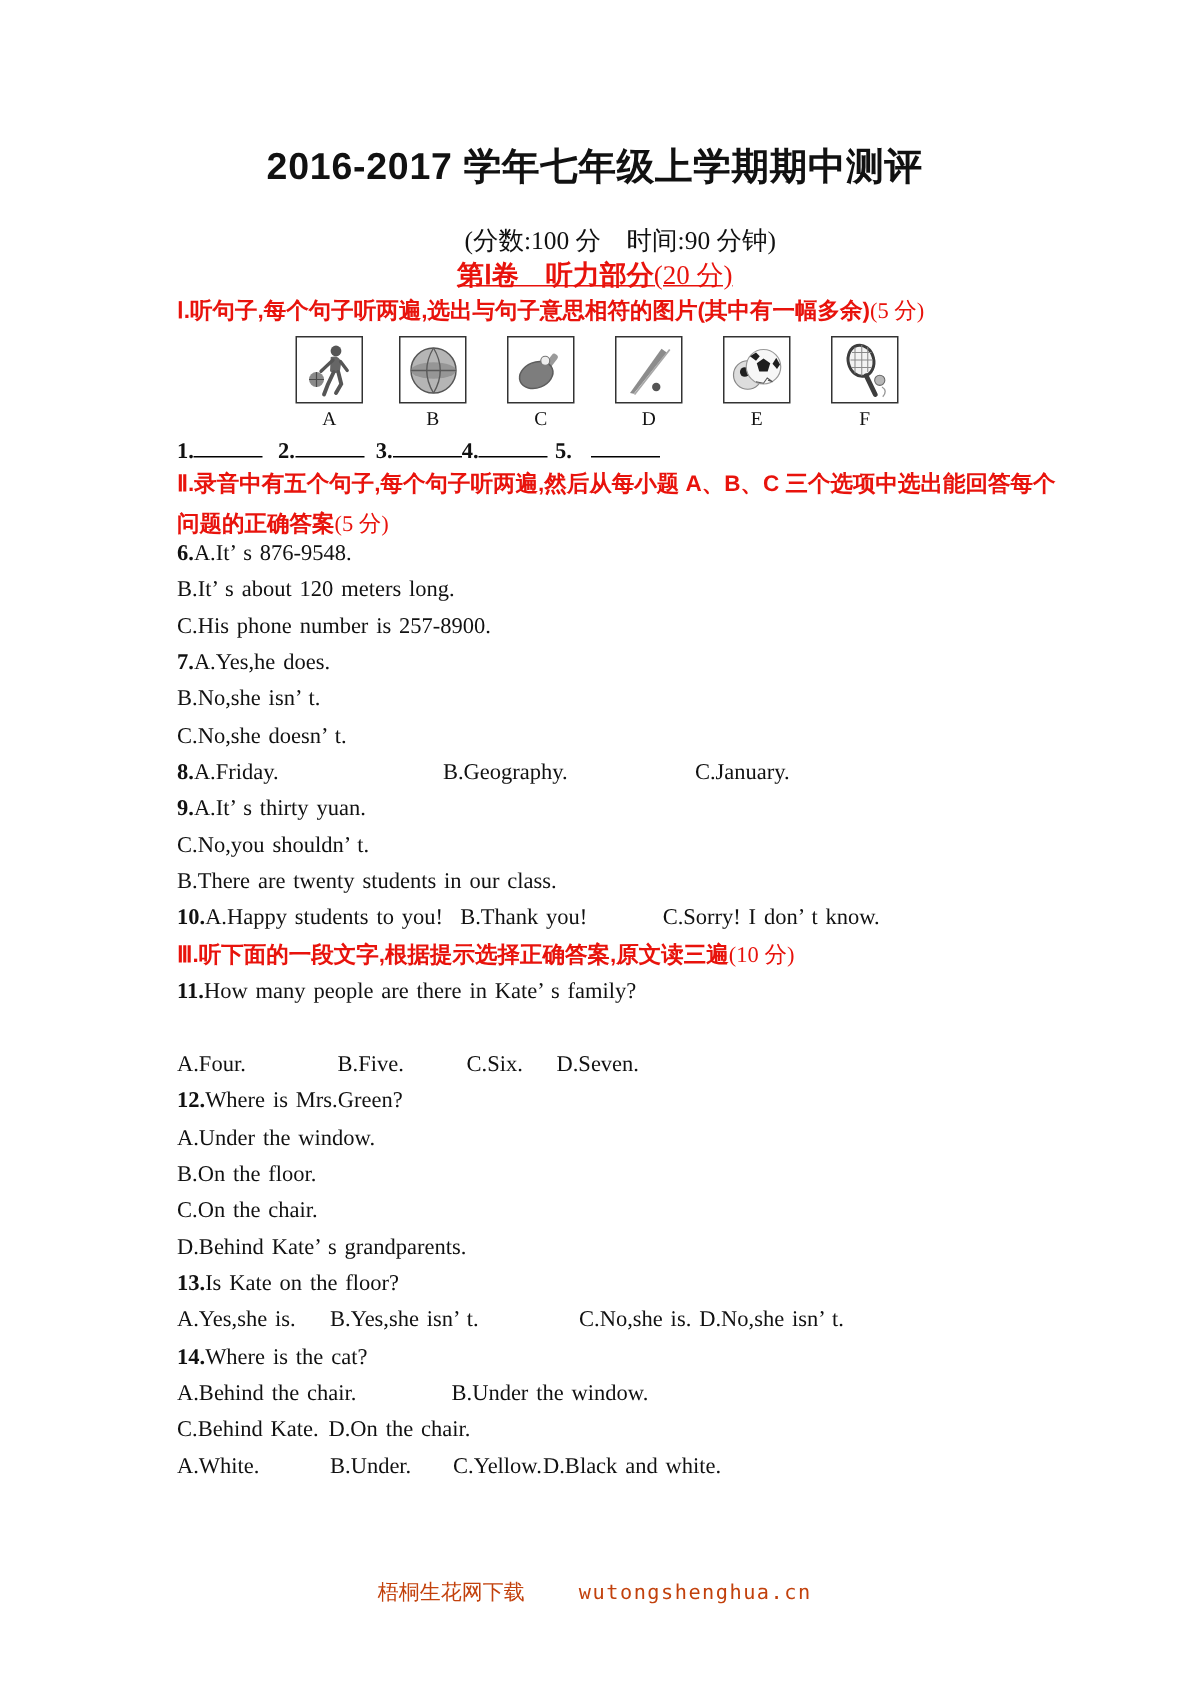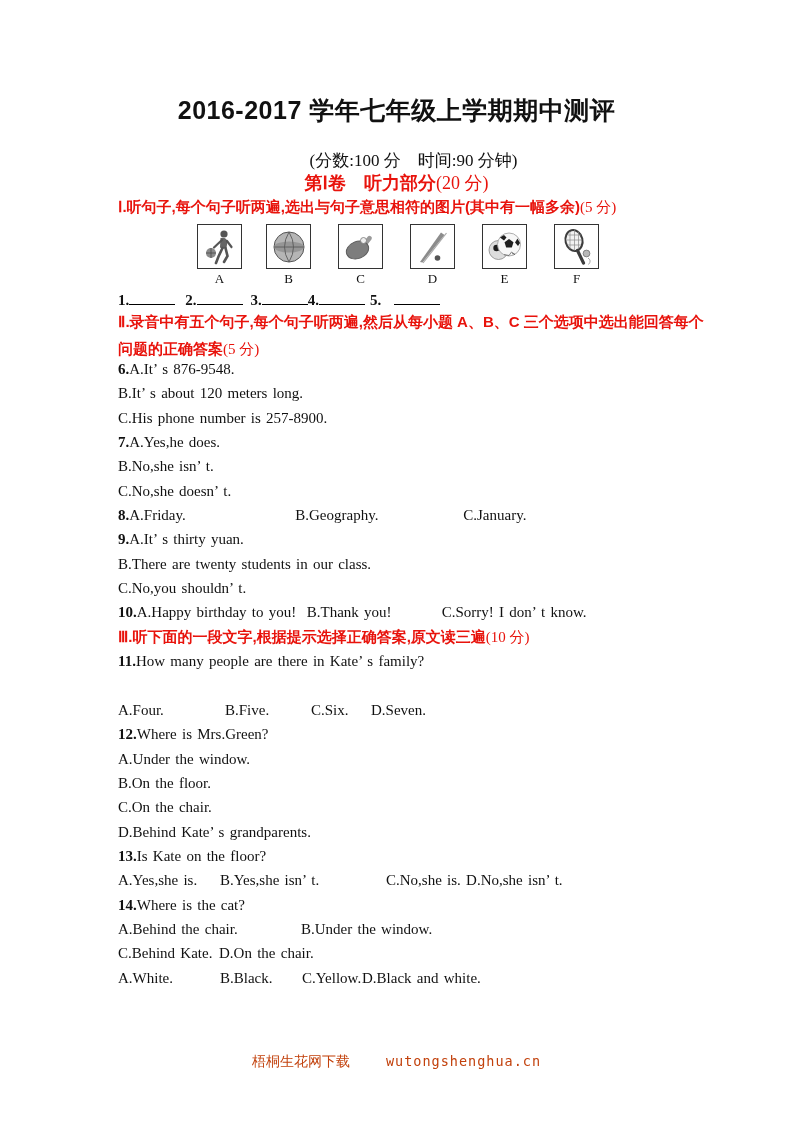--- a/index.html
+++ b/index.html
@@ -3,21 +3,21 @@
 <meta charset="utf-8">
 <style>
   :root{ --red:#e8130c; --ink:#111; }
   html,body{margin:0;padding:0;background:#fff;}
   .page{position:relative;width:793px;height:1122px;background:#fff;overflow:hidden;
         font-family:"Liberation Serif",serif;color:var(--ink);}
   .title{position:absolute;top:94px;left:0;width:100%;text-align:center;
          font-family:"Liberation Sans",sans-serif;font-weight:bold;font-size:25px;letter-spacing:.5px;}
   .subtitle{position:absolute;top:149px;left:17px;width:100%;text-align:center;font-size:17px;}
   .sec1{position:absolute;top:171px;left:0;width:100%;text-align:center;font-size:18px;color:var(--red);
-        font-family:"Liberation Sans",sans-serif;font-weight:bold;}
+        font-family:"Liberation Sans",sans-serif;font-weight:bold;text-decoration:underline;}
   .sec1 .score, .inst .score{font-family:"Liberation Serif",serif;font-weight:normal;}
   .inst{position:absolute;left:118px;color:var(--red);font-size:15px;
         font-family:"Liberation Sans",sans-serif;font-weight:bold;white-space:nowrap;}
   #inst1{top:198px;}
   #inst2a{top:313px;}
   #inst2b{top:340px;}
   
   .pic{position:absolute;top:224px;width:45px;text-align:center;}
   .pic .box{width:45px;height:45px;border:1px solid #333;box-sizing:border-box;background:#fff;
             display:flex;align-items:center;justify-content:center;}
@@ -133,35 +133,35 @@
 
   <div id="qs">
       <div class="q-line"><span class="seg b">6.</span><span class="seg">A.It’ s 876-9548.</span></div>
       <div class="q-line"><span class="seg">B.It’ s about 120 meters long.</span></div>
       <div class="q-line"><span class="seg">C.His phone number is 257-8900.</span></div>
       <div class="q-line"><span class="seg b">7.</span><span class="seg">A.Yes,he does.</span></div>
       <div class="q-line"><span class="seg">B.No,she isn’ t.</span></div>
       <div class="q-line"><span class="seg">C.No,she doesn’ t.</span></div>
       <div class="q-line"><span class="seg b">8.</span><span class="seg" style="width: 166px;">A.Friday.</span><span class="seg" style="width: 168px;">B.Geography.</span><span class="seg">C.January.</span></div>
       <div class="q-line"><span class="seg b">9.</span><span class="seg">A.It’ s thirty yuan.</span></div>
+      <div class="q-line"><span class="seg">C.No,you shouldn’ t.</span></div>
       <div class="q-line"><span class="seg">B.There are twenty students in our class.</span></div>
-      <div class="q-line"><span class="seg">C.No,you shouldn’ t.</span></div>
-      <div class="q-line"><span class="seg b">10.</span><span class="seg" style="width: 170px;">A.Happy birthday to you!</span><span class="seg" style="width: 135px;">B.Thank you!</span><span class="seg">C.Sorry! I don’ t know.</span></div>
+      <div class="q-line"><span class="seg b">10.</span><span class="seg" style="width: 170px;">A.Happy students to you!</span><span class="seg" style="width: 135px;">B.Thank you!</span><span class="seg">C.Sorry! I don’ t know.</span></div>
       <div class="q-line q-red"><span class="seg">Ⅲ.听下面的一段文字,根据提示选择正确答案,原文读三遍</span><span class="seg score">(10 分)</span></div>
       <div class="q-line"><span class="seg b">11.</span><span class="seg">How many people are there in Kate’ s family?</span></div>
       <div class="q-line"></div>
       <div class="q-line"><span class="seg" style="width: 107px;">A.Four.</span><span class="seg" style="width: 86px;">B.Five.</span><span class="seg" style="width: 60px;">C.Six.</span><span class="seg">D.Seven.</span></div>
       <div class="q-line"><span class="seg b">12.</span><span class="seg">Where is Mrs.Green?</span></div>
       <div class="q-line"><span class="seg">A.Under the window.</span></div>
       <div class="q-line"><span class="seg">B.On the floor.</span></div>
       <div class="q-line"><span class="seg">C.On the chair.</span></div>
       <div class="q-line"><span class="seg">D.Behind Kate’ s grandparents.</span></div>
       <div class="q-line"><span class="seg b">13.</span><span class="seg">Is Kate on the floor?</span></div>
       <div class="q-line"><span class="seg" style="width: 102px;">A.Yes,she is.</span><span class="seg" style="width: 166px;">B.Yes,she isn’ t.</span><span class="seg">C.No,she is. D.No,she isn’ t.</span></div>
       <div class="q-line"><span class="seg b">14.</span><span class="seg">Where is the cat?</span></div>
       <div class="q-line"><span class="seg" style="width: 183px;">A.Behind the chair.</span><span class="seg">B.Under the window.</span></div>
       <div class="q-line"><span class="seg" style="width: 101px;">C.Behind Kate.</span><span class="seg">D.On the chair.</span></div>
-      <div class="q-line"><span class="seg" style="width: 102px;">A.White.</span><span class="seg" style="width: 82px;">B.Black.</span><span class="seg" style="width: 60px;">C.Yellow.</span><span class="seg">D.Black and white.</span></div>
+      <div class="q-line"><span class="seg" style="width: 102px;">A.White.</span><span class="seg" style="width: 82px;">B.Under.</span><span class="seg" style="width: 60px;">C.Yellow.</span><span class="seg">D.Black and white.</span></div>
     </div>
 
   <div class="footer"><span class="f-site">梧桐生花网下载</span><span class="f-url">wutongshenghua.cn</span></div>
 
 </div>
 
 </body></html>

